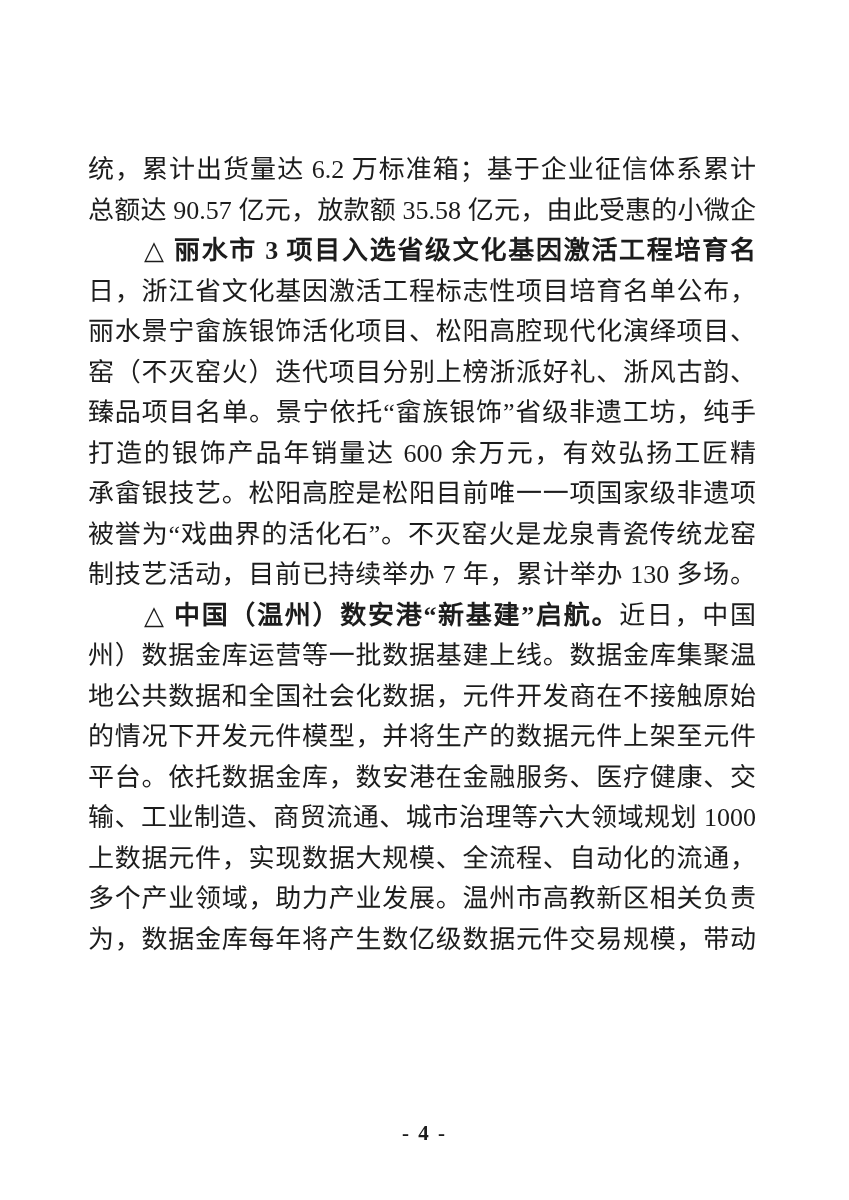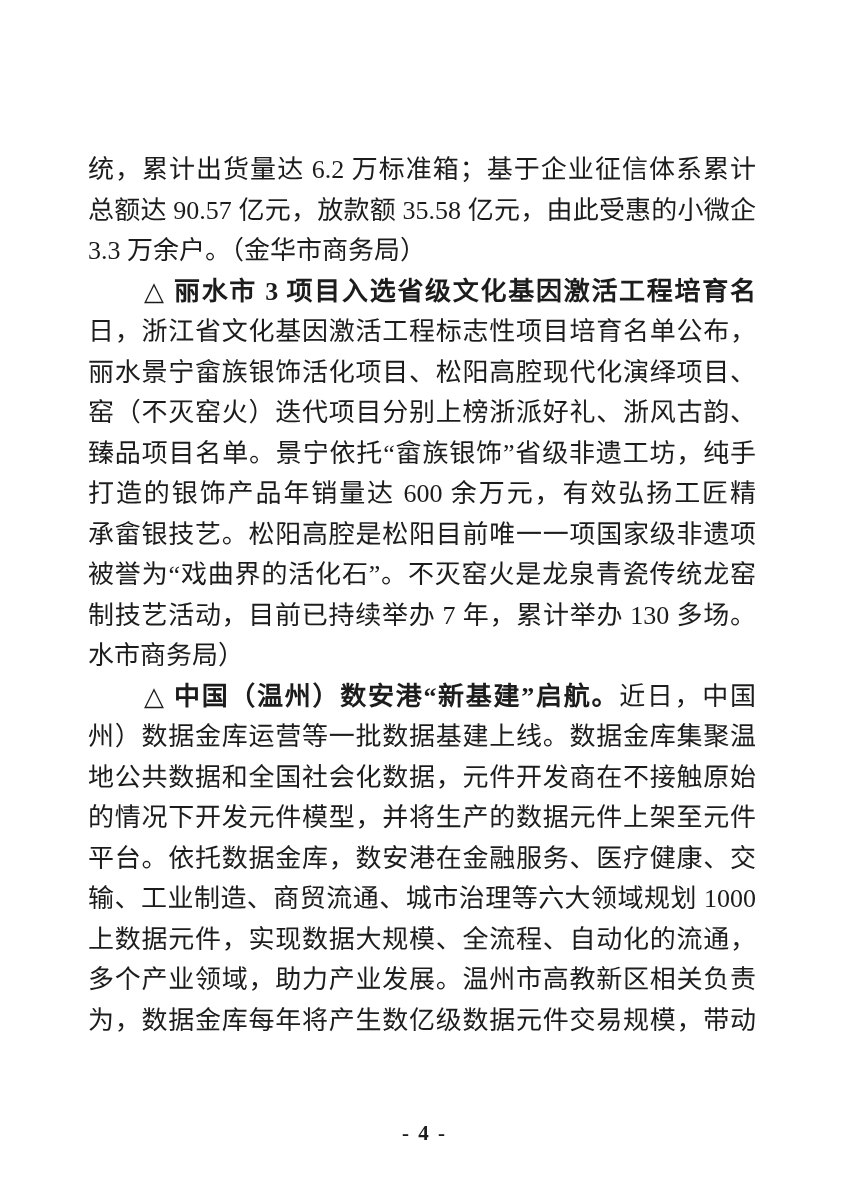--- a/index.html
+++ b/index.html
@@ -60,33 +60,31 @@
   }
 </style>
 </head>
 <body>
 
 <div class="page">
   <div class="content" id="content">
       <div class="paragraph">
         <div class="line fill"><span class="seg">统，累计出货量达 6.2 万标准箱；基于企业征信体系累计授信</span></div>
         <div class="line fill"><span class="seg">总额达 90.57 亿元，放款额 35.58 亿元，由此受惠的小微企业</span></div>
-        <div class="line"><span class="seg">3.3 万余户。（金华市商务局）</span></div>
       </div>
       <div class="paragraph">
         <div class="line indent fill"><span class="seg">△ </span><span class="seg bold">丽水市 3 项目入选省级文化基因激活工程培育名单。</span></div>
         <div class="line fill"><span class="seg">日，浙江省文化基因激活工程标志性项目培育名单公布，其中</span></div>
         <div class="line fill"><span class="seg">丽水景宁畲族银饰活化项目、松阳高腔现代化演绎项目、龙泉</span></div>
         <div class="line fill"><span class="seg">窑（不灭窑火）迭代项目分别上榜浙派好礼、浙风古韵、浙地</span></div>
         <div class="line fill"><span class="seg">臻品项目名单。景宁依托“畲族银饰”省级非遗工坊，纯手工</span></div>
         <div class="line fill"><span class="seg">打造的银饰产品年销量达 600 余万元，有效弘扬工匠精神，传</span></div>
         <div class="line fill"><span class="seg">承畲银技艺。松阳高腔是松阳目前唯一一项国家级非遗项目，</span></div>
         <div class="line fill"><span class="seg">被誉为“戏曲界的活化石”。不灭窑火是龙泉青瓷传统龙窑烧</span></div>
         <div class="line fill"><span class="seg">制技艺活动，目前已持续举办 7 年，累计举办 130 多场。（丽</span></div>
-        <div class="line"><span class="seg">水市商务局）</span></div>
       </div>
       <div class="paragraph">
         <div class="line indent fill"><span class="seg">△ </span><span class="seg bold">中国（温州）数安港“新基建”启航。</span><span class="seg">近日，中国（温</span></div>
         <div class="line fill"><span class="seg">州）数据金库运营等一批数据基建上线。数据金库集聚温州本</span></div>
         <div class="line fill"><span class="seg">地公共数据和全国社会化数据，元件开发商在不接触原始数据</span></div>
         <div class="line fill"><span class="seg">的情况下开发元件模型，并将生产的数据元件上架至元件交易</span></div>
         <div class="line fill"><span class="seg">平台。依托数据金库，数安港在金融服务、医疗健康、交通运</span></div>
         <div class="line fill"><span class="seg">输、工业制造、商贸流通、城市治理等六大领域规划 1000 类以</span></div>
         <div class="line fill"><span class="seg">上数据元件，实现数据大规模、全流程、自动化的流通，赋能</span></div>
         <div class="line fill"><span class="seg">多个产业领域，助力产业发展。温州市高教新区相关负责人认</span></div>

